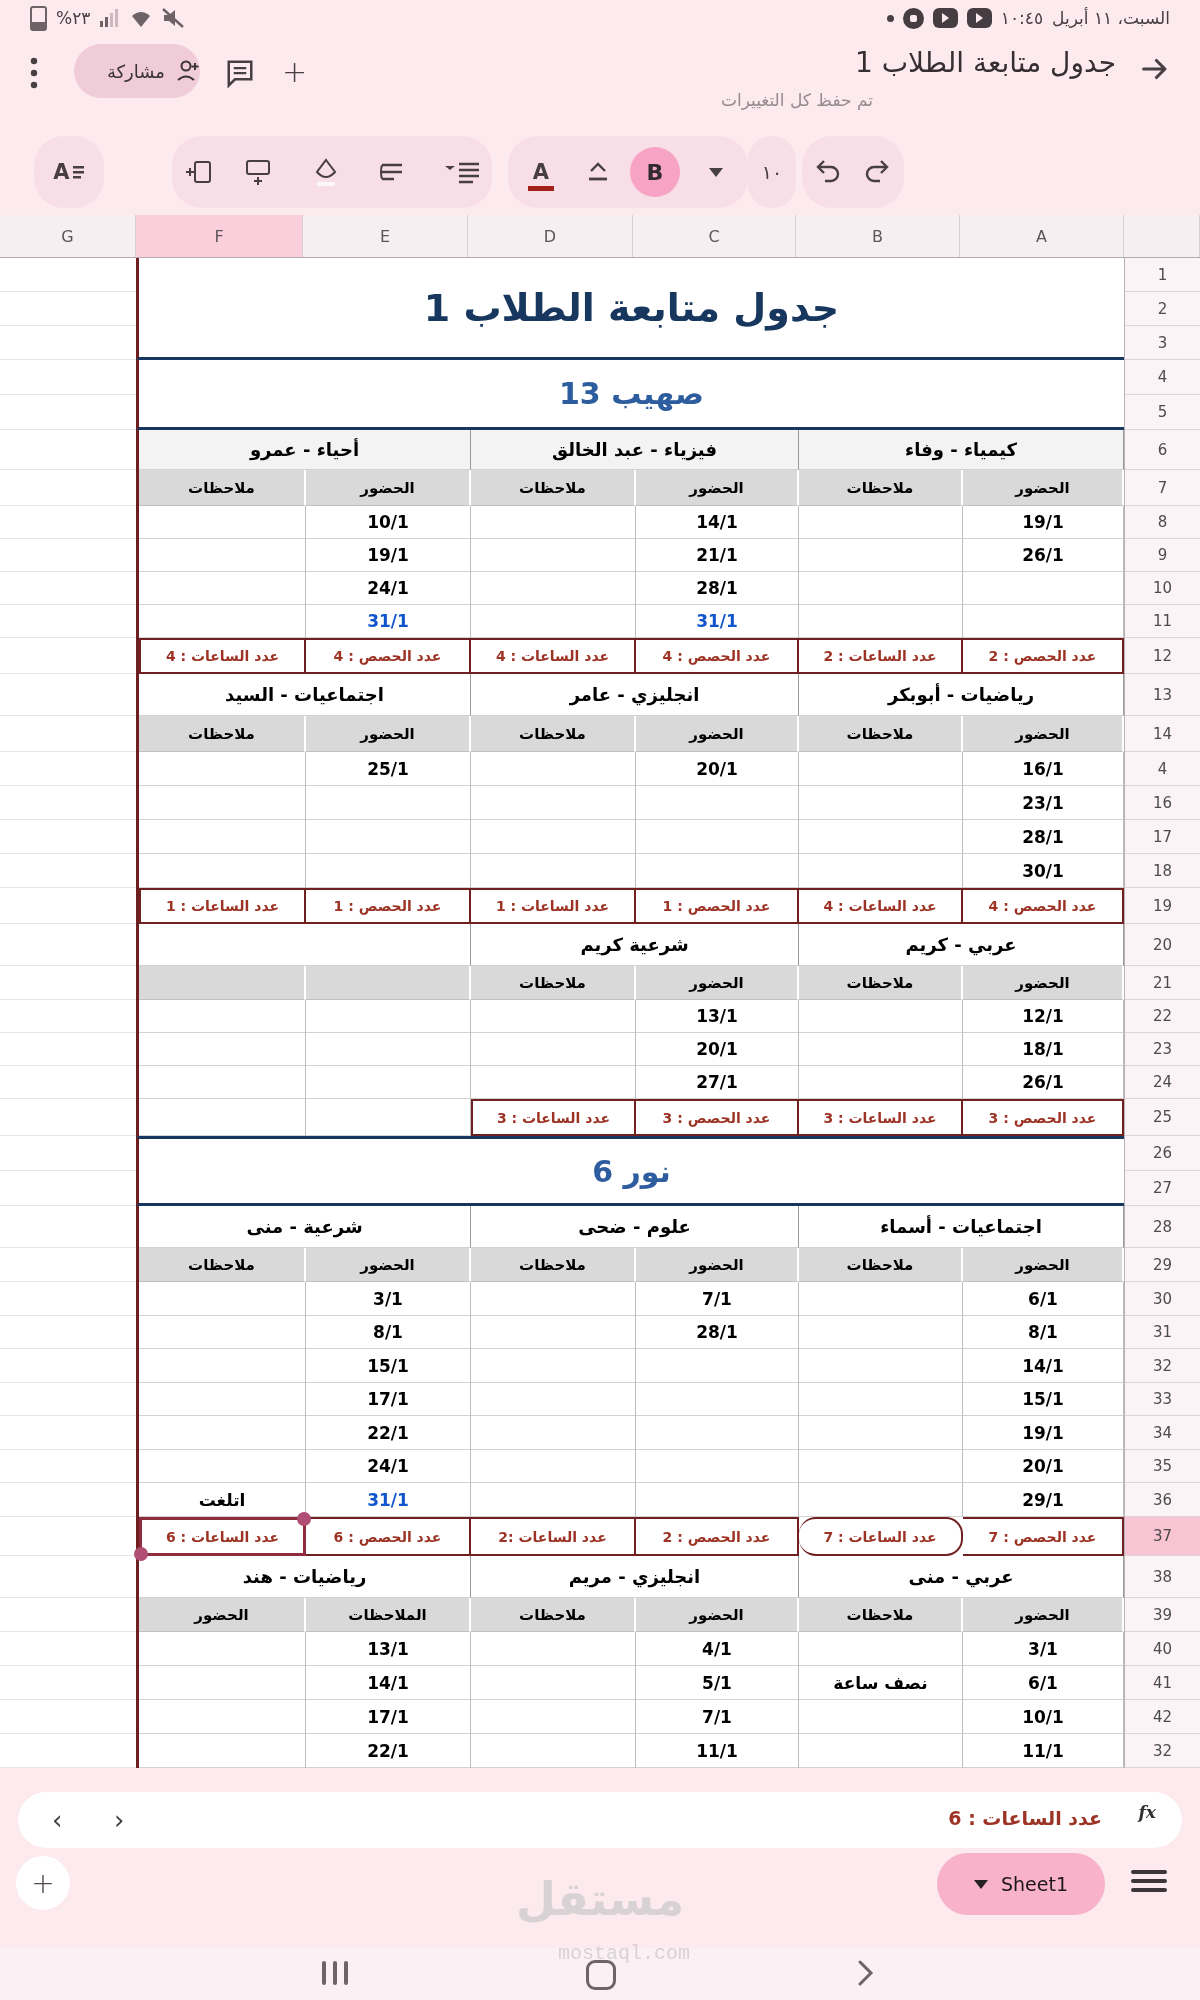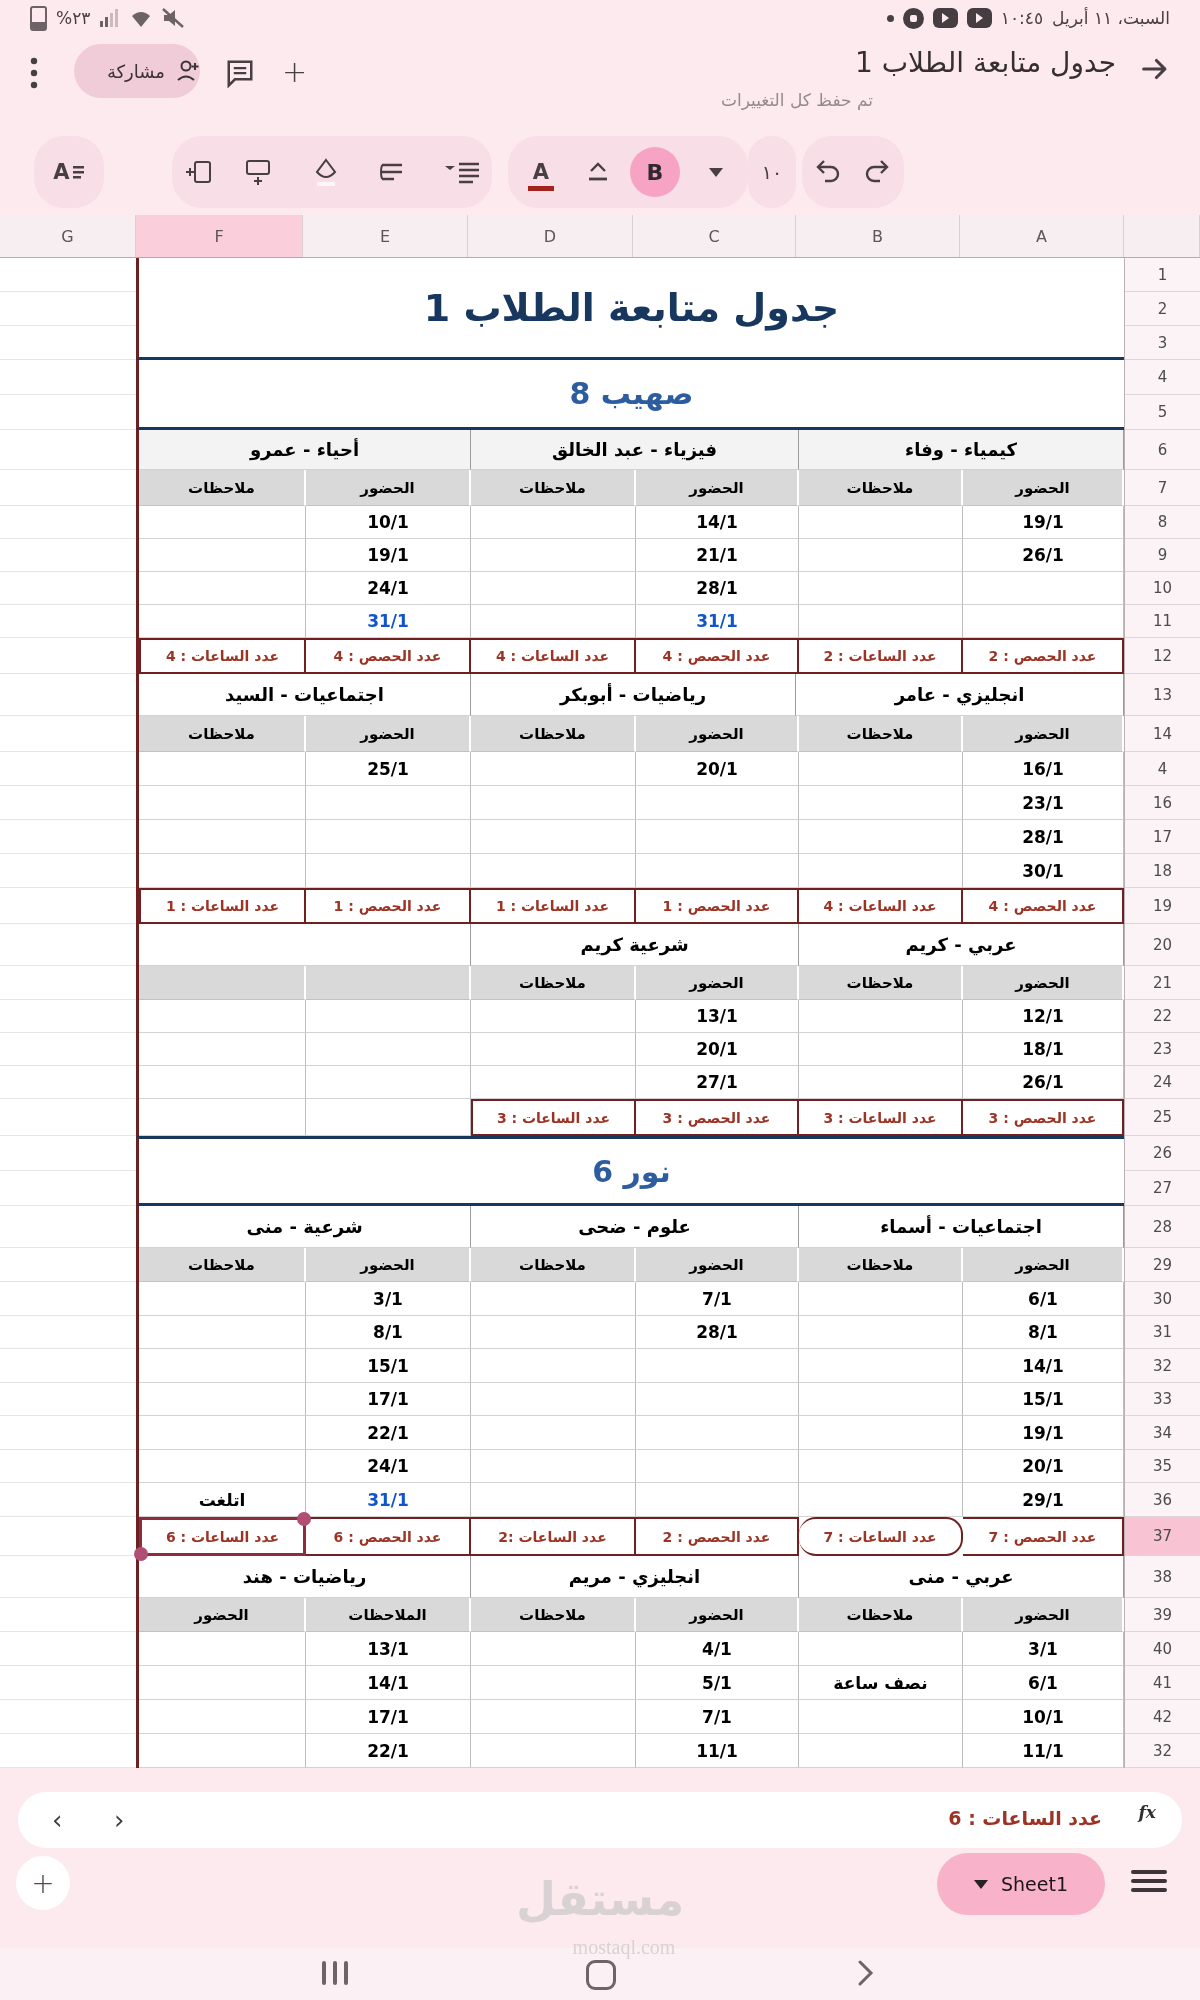--- a/index.html
+++ b/index.html
@@ -81,21 +81,21 @@
             display:flex;align-items:center;justify-content:center;font-size:28px;color:#534b4f;font-weight:300;}
   .sheetpill{position:absolute;right:95px;top:1853px;width:168px;height:62px;border-radius:31px;background:#f8b2c9;
              display:flex;align-items:center;justify-content:center;gap:13px;direction:ltr;}
   .sheetpill .caret{border-top-color:#272025;}
   .sheetname{font-size:19px;color:#1c171a;font-weight:500;}
   .hamb{position:absolute;right:33px;top:1870px;display:flex;flex-direction:column;gap:5px;}
   .hamb i{display:block;width:36px;height:4px;background:#3c3539;border-radius:2px;}
   
   .wm{position:absolute;left:0;top:1872px;width:1200px;text-align:center;z-index:3;pointer-events:none;color:#d9d2d5;}
   .wm1{font-size:46px;font-weight:bold;}
-  .wm2{font-size:20px;margin-top:10px;font-family:Liberation Serif, serif;padding-left:48px;}
+  .wm2{font-size:20px;margin-top:16px;font-family:Liberation Mono, monospace;padding-left:48px;}
   
   .navbar{position:absolute;left:0;top:1948px;width:1200px;height:52px;background:#fbf1f4;}
   .recents{position:absolute;left:322px;top:13px;display:flex;gap:7px;}
   .recents i{display:block;width:4px;height:24px;background:#6e6468;border-radius:2px;}
   .homebtn{position:absolute;left:586px;top:12px;width:24px;height:24px;border:3px solid #6e6468;border-radius:9px;}
 </style>
 </head>
 <body>
 
 <div id="app">
@@ -268,21 +268,21 @@
           <div class="rn">2</div>
           <div class="rn">3</div>
         </div>
       </div>
       <div class="trow" style="height: 70px;">
         <div class="gcol">
           <div class="gsub"></div>
           <div class="gsub"></div>
         </div>
         <div class="tarea" style="border-bottom: 3px solid rgb(23, 55, 94);">
-          <div class="cell student" style="width: 985px;">صهيب 8</div>
+          <div class="cell student" style="width: 985px;">صهيب 13</div>
         </div>
         <div class="rncol">
           <div class="rn">4</div>
           <div class="rn">5</div>
         </div>
       </div>
       <div class="trow" style="height: 40px;">
         <div class="gcol">
           <div class="gsub"></div>
         </div>
@@ -390,22 +390,22 @@
         <div class="rncol">
           <div class="rn">12</div>
         </div>
       </div>
       <div class="trow" style="height: 42px;">
         <div class="gcol">
           <div class="gsub"></div>
         </div>
         <div class="tarea">
           <div class="cell subj" style="width: 332px;">اجتماعيات - السيد</div>
+          <div class="cell subj" style="width: 328px;">انجليزي - عامر</div>
           <div class="cell subj" style="width: 325px;">رياضيات - أبوبكر</div>
-          <div class="cell subj" style="width: 328px;">انجليزي - عامر</div>
         </div>
         <div class="rncol">
           <div class="rn">13</div>
         </div>
       </div>
       <div class="trow" style="height: 36px;">
         <div class="gcol">
           <div class="gsub"></div>
         </div>
         <div class="tarea">

